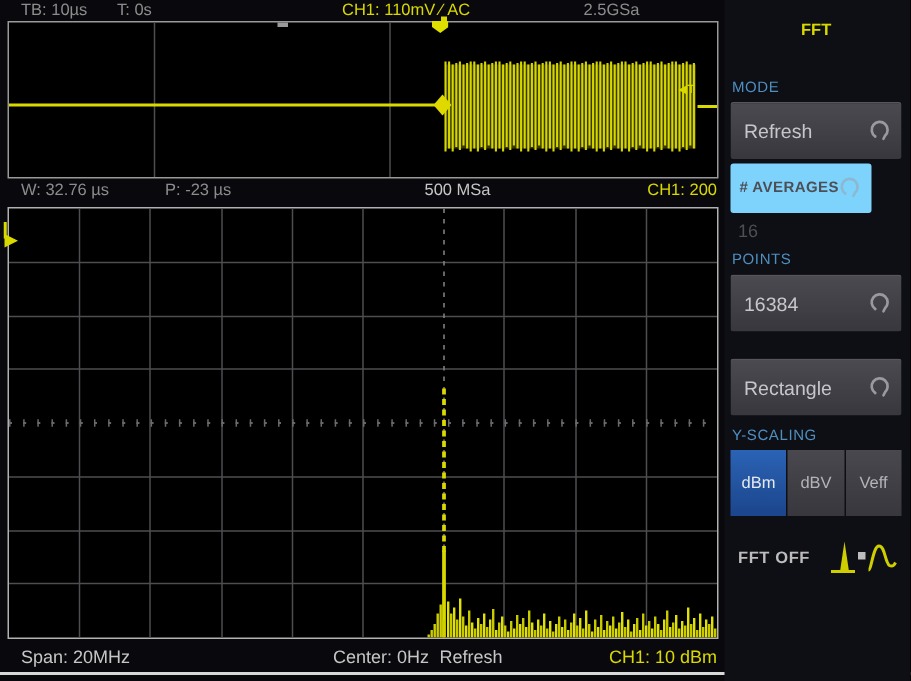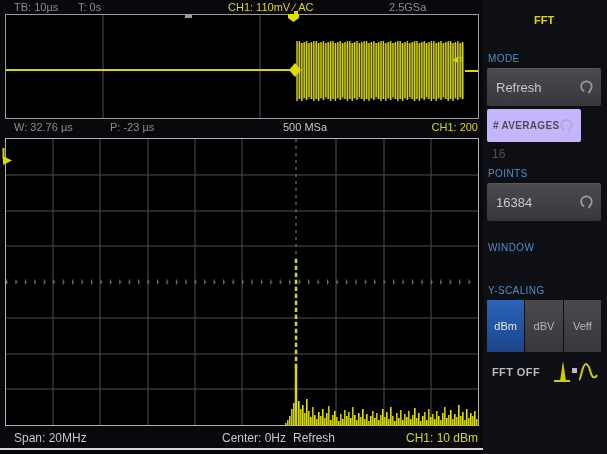--- a/index.html
+++ b/index.html
@@ -32,25 +32,25 @@
 
   
   .panel { position:absolute; left:483px; top:0; width:124px; height:454px; background:#0e0e15; }
   .panel-title { position:absolute; left:7px; top:14px; color:#d9d900; font-size:11px; font-weight:bold;padding-left:44px; }
   .plabel { position:absolute; left:5px; color:#4e8fc0; font-size:10px; font-weight:normal; letter-spacing:.4px; }
   .pbtn { position:absolute; left:4px; width:114px; height:38px; border-radius:2px;
     background:linear-gradient(#4a4a50,#37373d); border-top:1px solid #56565c;
     color:#c7c7cb; font-size:13px; display:flex; align-items:center; padding-left:9px; }
   .pbtn .knob { position:absolute; right:7px; top:50%; transform:translateY(-50%); }
   .pbtn-disabled { position:absolute; left:4px; width:94px; height:33px; border-radius:2px;
-    background:#c4b5fd; color:#4e4e56; font-size:10px; font-weight:bold; letter-spacing:.3px;
+    background:#7dd3fc; color:#4e4e56; font-size:10px; font-weight:bold; letter-spacing:.3px;
     display:flex; align-items:center; padding-left:6px; }
   .pbtn-disabled .knob { position:absolute; right:7px; top:50%; transform:translateY(-50%); opacity:.45; }
   .dim-val { position:absolute; left:9px; color:#4e4e56; font-size:12px; }
-  .seg { position:absolute; left:4px; top:300px; width:114px; height:52px; display:flex; gap:1px; }
+  .seg { position:absolute; left:4px; top:300px; width:114px; height:44px; display:flex; gap:1px; }
   .seg > div { flex:1; display:flex; align-items:center; justify-content:center;
     font-size:11px; color:#b4b4b8; background:linear-gradient(#48484e,#37373d); }
   .seg > div.sel { background:linear-gradient(#2b63b5,#1b458c); color:#e8e8ee; }
   .fft-off-row { position:absolute; left:0; top:352px; width:124px; height:42px; }
   .fft-off-label { position:absolute; left:9px; top:14px; color:#bcbcbc; font-size:11px; font-weight:bold; letter-spacing:.4px;text-align:center; }
   .fft-off-icon { position:absolute; right:8px; top:3px; }
 </style>
 </head>
 <body>
 
@@ -313,20 +313,28 @@
     <div class="pbtn" style="top:183px;">
       <span>16384</span>
       <span class="knob">
         <svg width="15" height="15">
             <path d="M4.5 12 A5.3 5.3 0 1 1 11 11.5 M11 11.5 L10 13.5" fill="none" stroke="#9a9a9e" stroke-width="1.8" stroke-linecap="round"></path>
           </svg>
       </span>
     </div>
 
     <div class="plabel" style="top:242px;">WINDOW</div>
+    <div class="pbtn" style="top:239px;">
+      <span>Rectangle</span>
+      <span class="knob">
+        <svg width="15" height="15">
+            <path d="M4.5 12 A5.3 5.3 0 1 1 11 11.5 M11 11.5 L10 13.5" fill="none" stroke="#9a9a9e" stroke-width="1.8" stroke-linecap="round"></path>
+          </svg>
+      </span>
+    </div>
 
     <div class="plabel" style="top:285px;">Y-SCALING</div>
     <div class="seg">
       <div class="sel">dBm</div>
       <div>dBV</div>
       <div>Veff</div>
     </div>
 
     <div class="fft-off-row">
       <span class="fft-off-label">FFT OFF</span>

